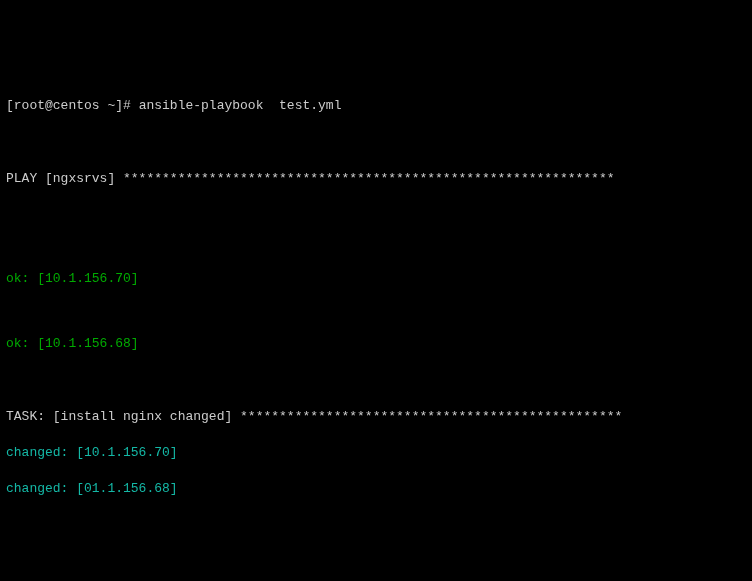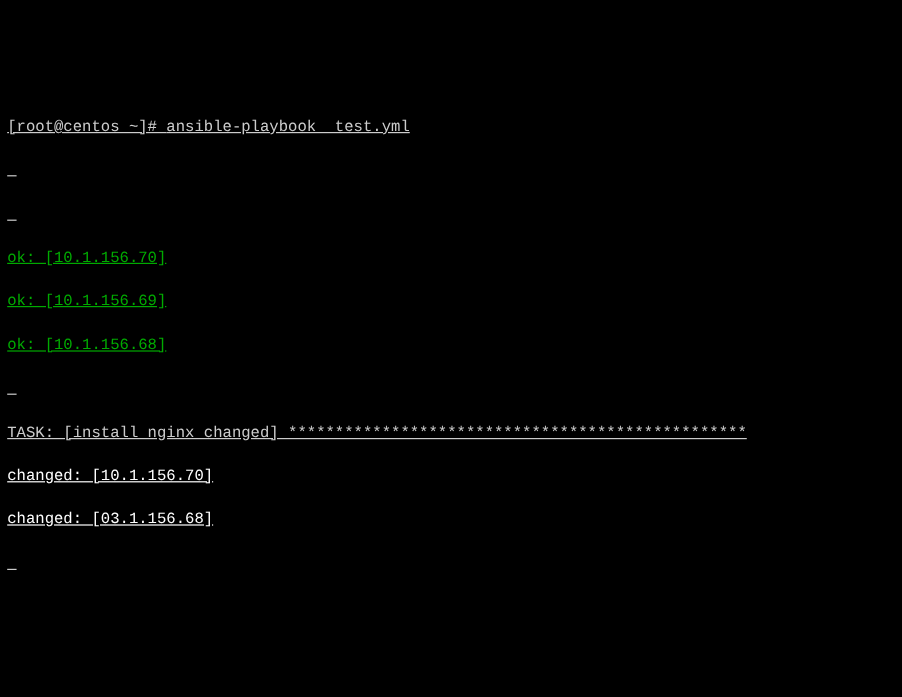--- a/index.html
+++ b/index.html
@@ -13,43 +13,42 @@
       font-family: "Courier New", Courier, monospace;
       font-size: 13px;
       line-height: 1.4;
       padding: 6px;
       width: 752px;
       height: 581px;
       overflow: hidden;
       white-space: pre;
     }
     .white { color: #cccccc; }
-    .green { color: #00aa00; }
-    .yellow { color: #ffffff; }
+    .green { color: #00aa00; margin-top: 28px; }
+    .yellow { color: #14b8a6; }
     .line {
       display: block;
-      text-decoration: underline;
     }
   </style>
 </head>
 <body>
 
 
 
 <div>
 <span class="line white"><span>[root@centos ~]# </span><span>ansible-playbook  test.yml</span></span>
 <span class="line"> </span>
+<span class="line white">PLAY [ngxsrvs] ***************************************************************</span>
 <span class="line"> </span>
 <span class="line green">ok: [10.1.156.70]</span>
-<span class="line green">ok: [10.1.156.69]</span>
 <span class="line green">ok: [10.1.156.68]</span>
 <span class="line"> </span>
 <span class="line white">TASK: [install nginx changed] *************************************************</span>
 <span class="line yellow">changed: [10.1.156.70]</span>
-<span class="line yellow">changed: [03.1.156.68]</span>
+<span class="line yellow">changed: [01.1.156.68]</span>
 <span class="line"> </span>
 
 
 
 
 
 
 
 
 

